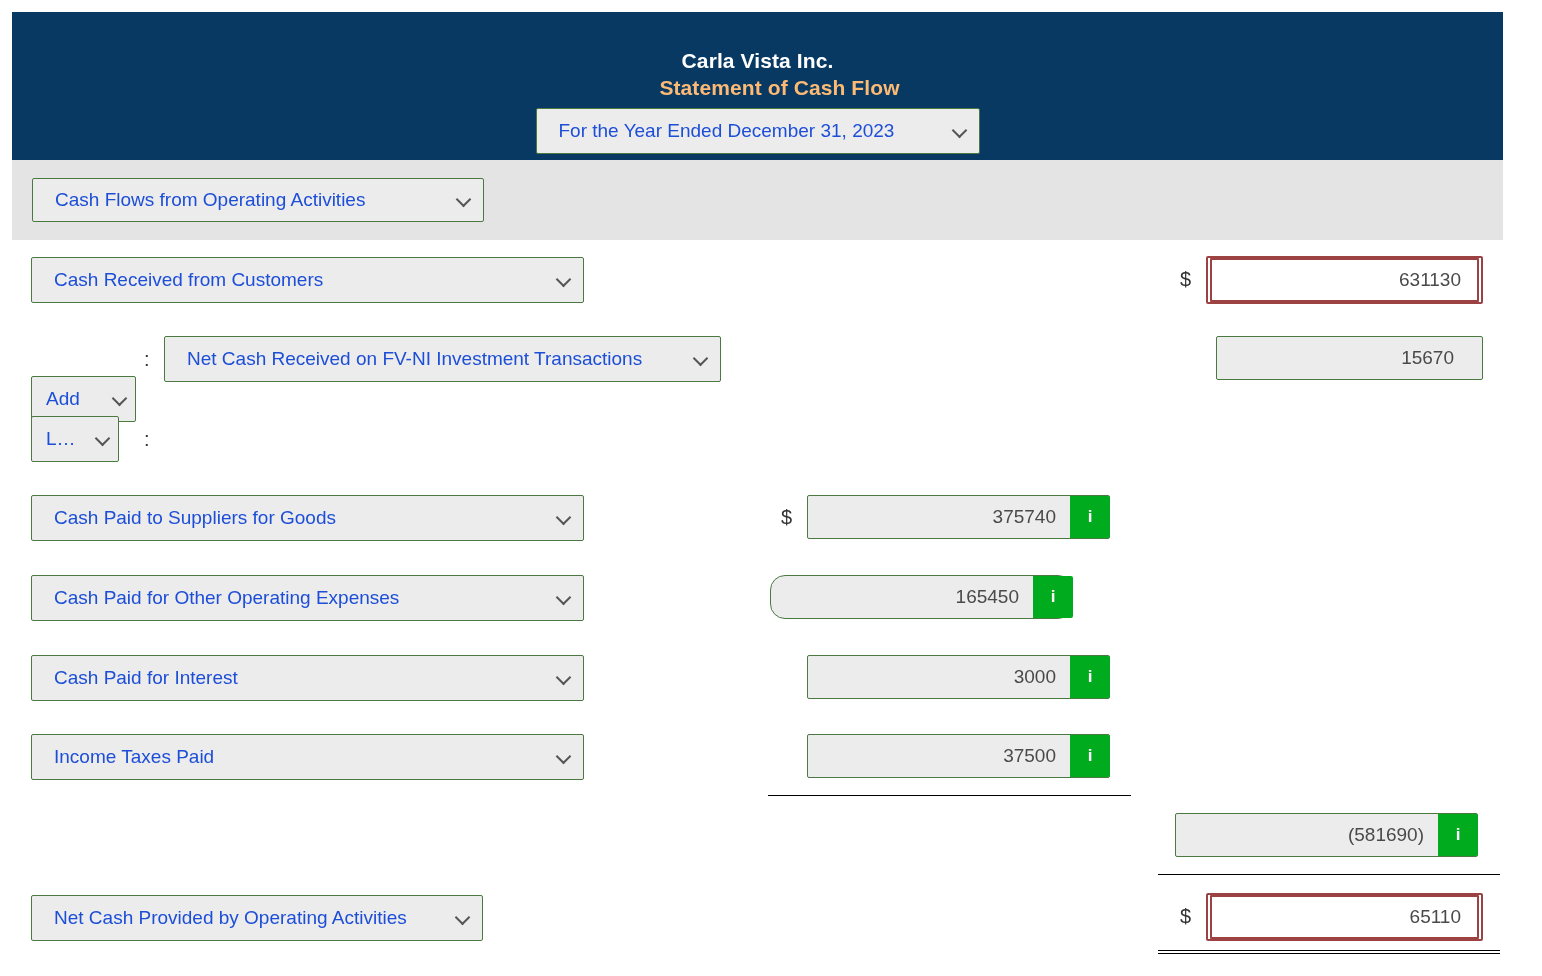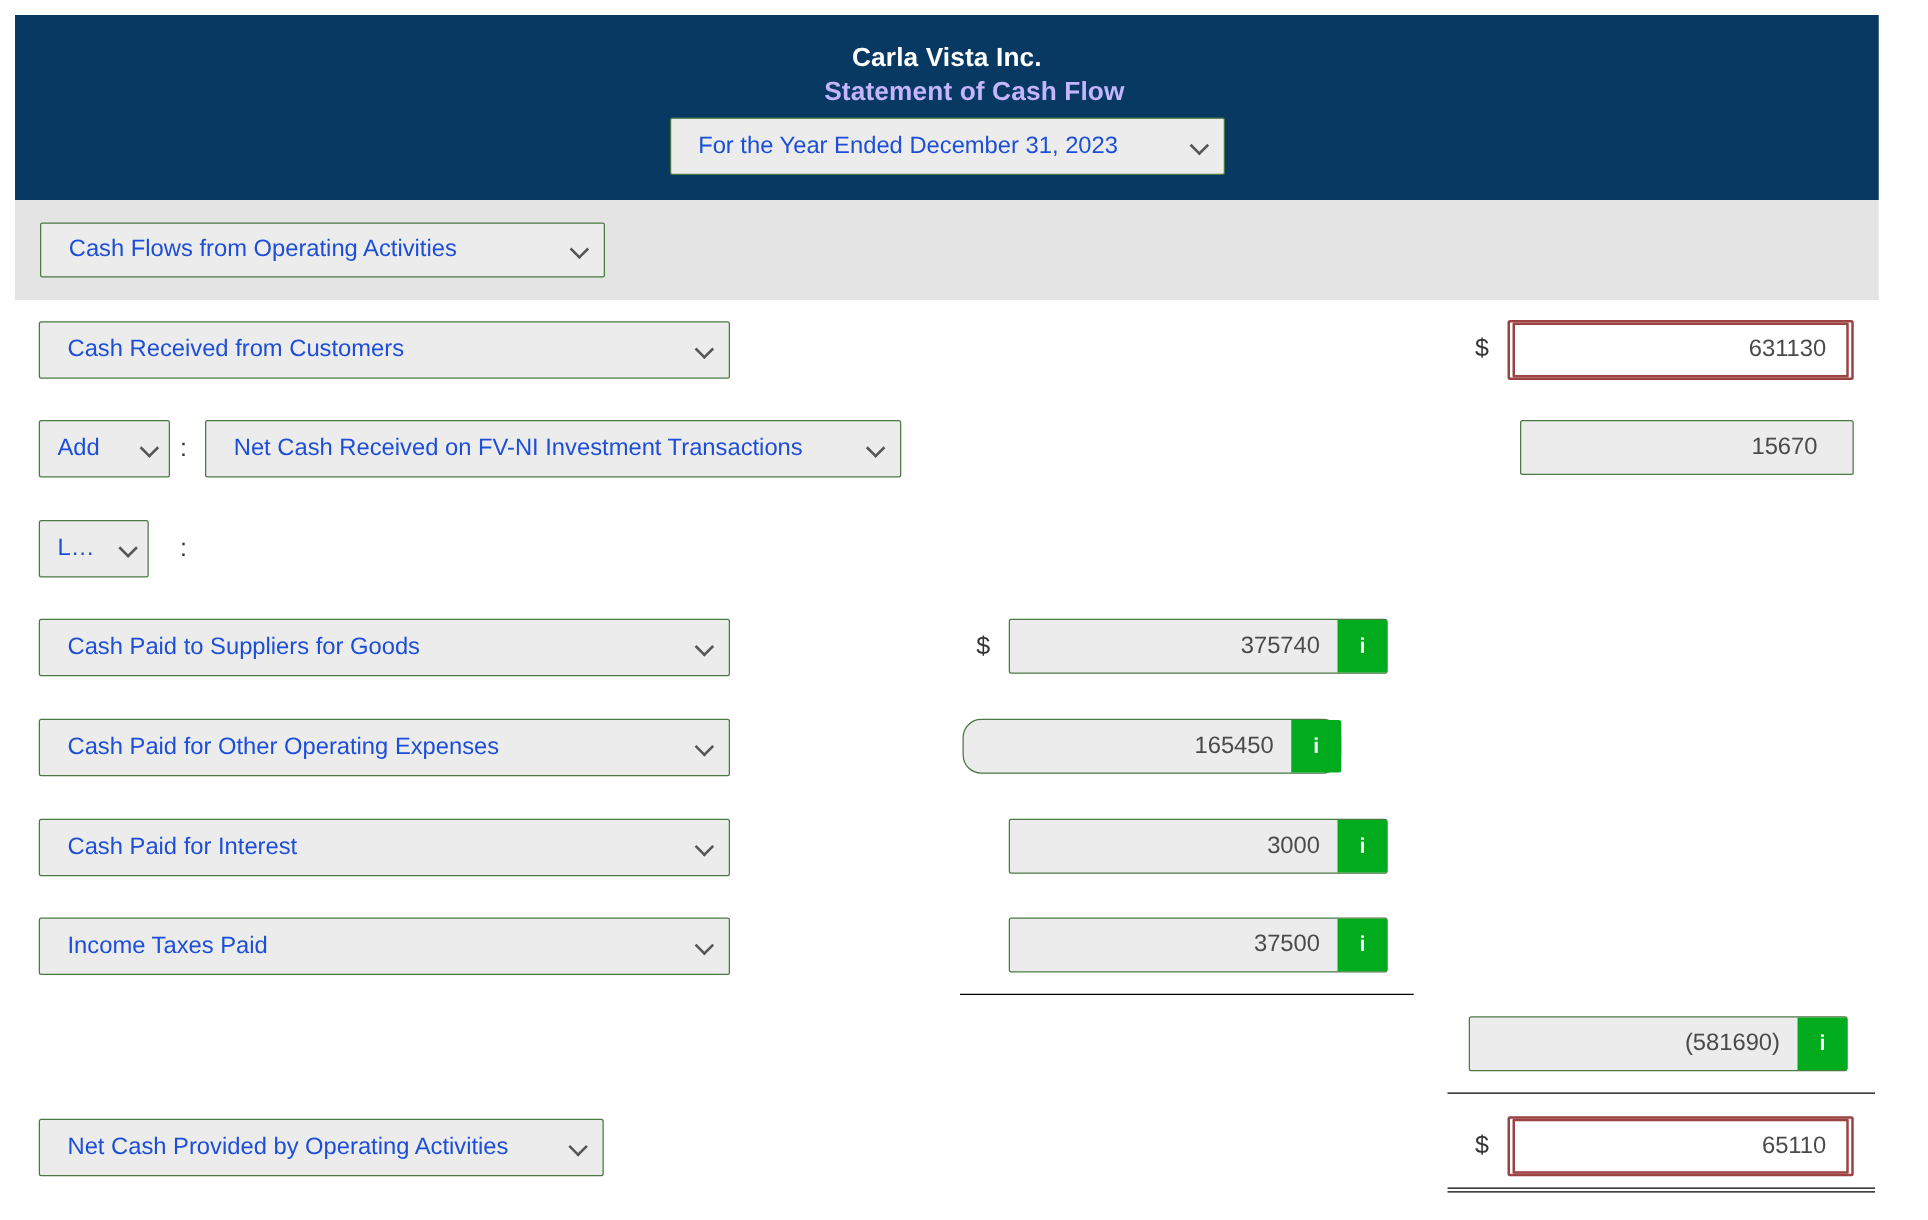--- a/index.html
+++ b/index.html
@@ -22,30 +22,30 @@
     left: 12px; top: 12px;
     width: 1491px; height: 148px;
     background: #083963;
     color: #ffffff;
     text-align: center;
   }
   .stmt-title {
     font-size: 21px;
     font-weight: bold;
     letter-spacing: .1px;
-    margin-top: 22px;
+    margin-top: 36px;
     line-height: 26px;
     color: #ffffff;
   }
   .stmt-subtitle {
     font-size: 21px;
     font-weight: bold;
     letter-spacing: .1px;
     line-height: 28px;
-    color: #c4b5fd;
+    color: #fdba74;
     padding-left: 44px;
   }
   .period-select-wrap {
     margin-top: 6px;
     display: inline-block;
   }
 
   
   .sel {
     display: inline-flex;
@@ -219,21 +219,21 @@
       <span class="lbl">Cash Received from Customers</span>
       <span class="chev"></span>
     </div>
   </div>
   <div class="dollar" style="left:1180px;top:268px;">$</div>
   <div class="redbox" style="left:1206px;top:256px;width:277px;">
     <div class="inner">631130</div>
   </div>
 
   <div class="row" style="top:336px;left:31px;">
-    <div class="sel lessadd-sel" style="width:105px;">
+    <div class="sel lessadd-sel" style="width:105px;margin-top:40px;">
       <span class="lbl">Add</span>
       <span class="chev"></span>
     </div>
   </div>
   <div class="colon" style="left:144px;top:348px;">:</div>
   <div class="sel" style="position:absolute;left:164px;top:336px;width:557px;height:46px;padding-left:22px;">
     <span class="lbl">Net Cash Received on FV-NI Investment Transactions</span>
     <span class="chev"></span>
   </div>
   <div class="valbox" style="left:1216px;top:336px;width:267px;">

